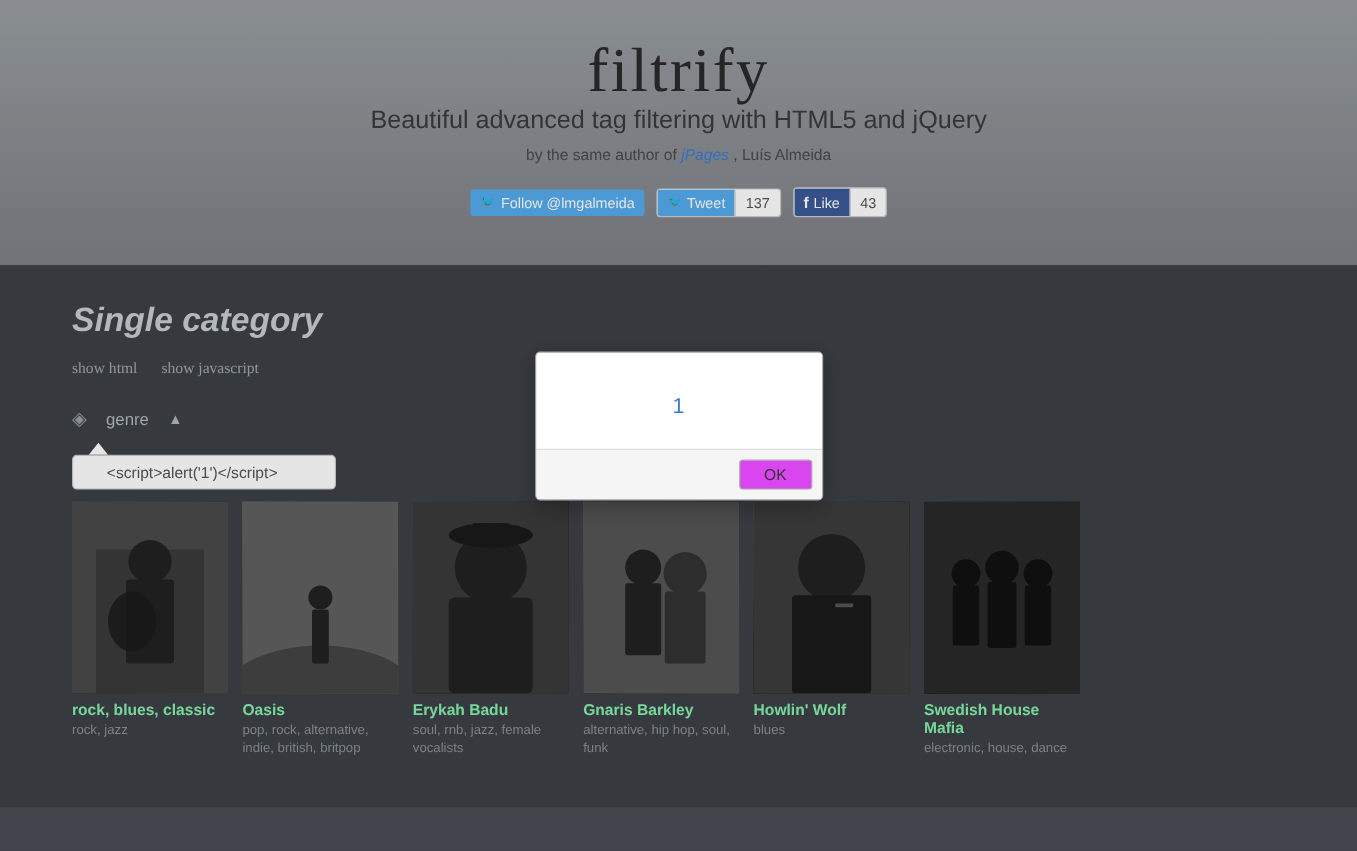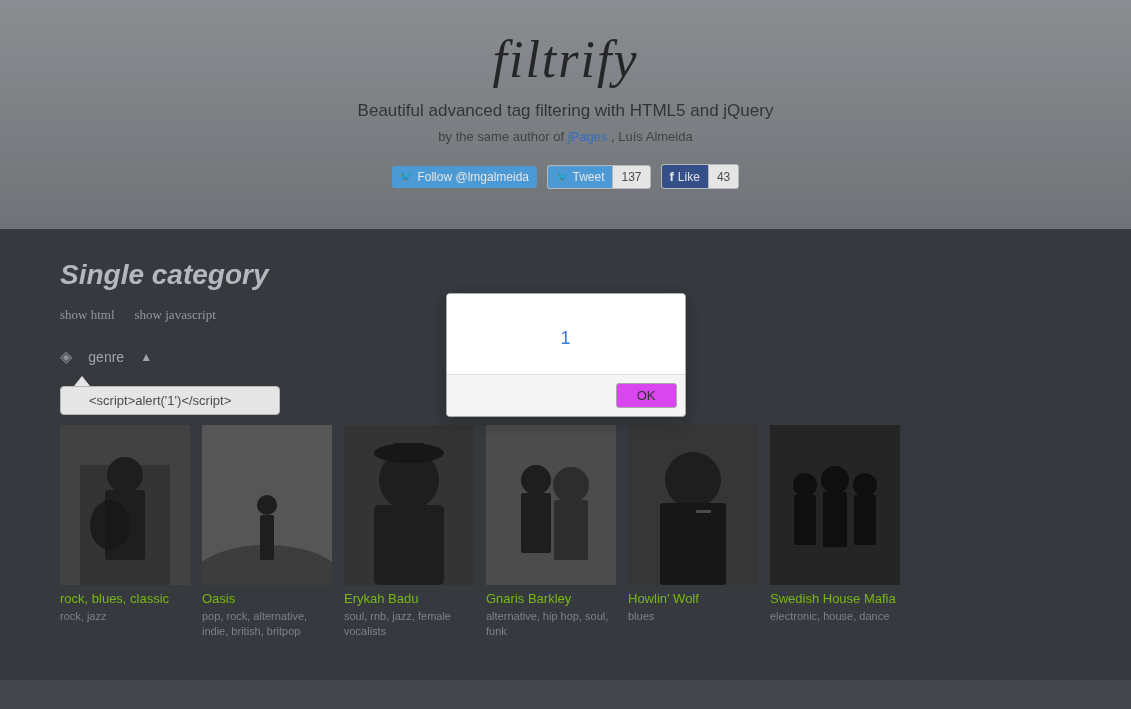--- a/index.html
+++ b/index.html
@@ -12,43 +12,42 @@
     
     .header {
       background: #8a8e92;
       background: linear-gradient(180deg, #9a9fa3 0%, #7c8085 100%);
       text-align: center;
       padding: 30px 20px 40px;
     }
 
     .logo {
       font-family: Georgia, 'Times New Roman', serif;
-      font-style: italic;
       font-size: 52px;
       color: #2a2a2a;
       letter-spacing: 2px;
-      margin-bottom: 12px;
       font-weight: normal;
     }
 
     .tagline {
       color: #3a3a3a;
-      font-size: 17px;
+      font-size: 21px;
       margin-bottom: 8px;
     }
 
     .author-line {
       color: #4a4a4a;
       font-size: 13px;
       margin-bottom: 20px;
     }
 
     .author-line a {
       color: #3a7bd5;
       text-decoration: none;
+      font-style: italic;
     }
 
     .social-buttons {
       display: flex;
       justify-content: center;
       gap: 10px;
       align-items: center;
     }
 
     .twitter-btn {
@@ -218,23 +217,23 @@
       flex-wrap: wrap;
       margin-top: 10px;
     }
 
     .artist-card {
       width: 130px;
       cursor: pointer;
     }
 
     .artist-name {
-      color: #84cc16;
-      font-size: 13px;
-      font-weight: normal;
+      color: #86efac;
+      font-size: 13px;
+      font-weight: bold;
       margin-top: 6px;
       margin-bottom: 3px;
     }
 
     .artist-tags {
       color: #8a9098;
       font-size: 11px;
       line-height: 1.4;
     }
 

